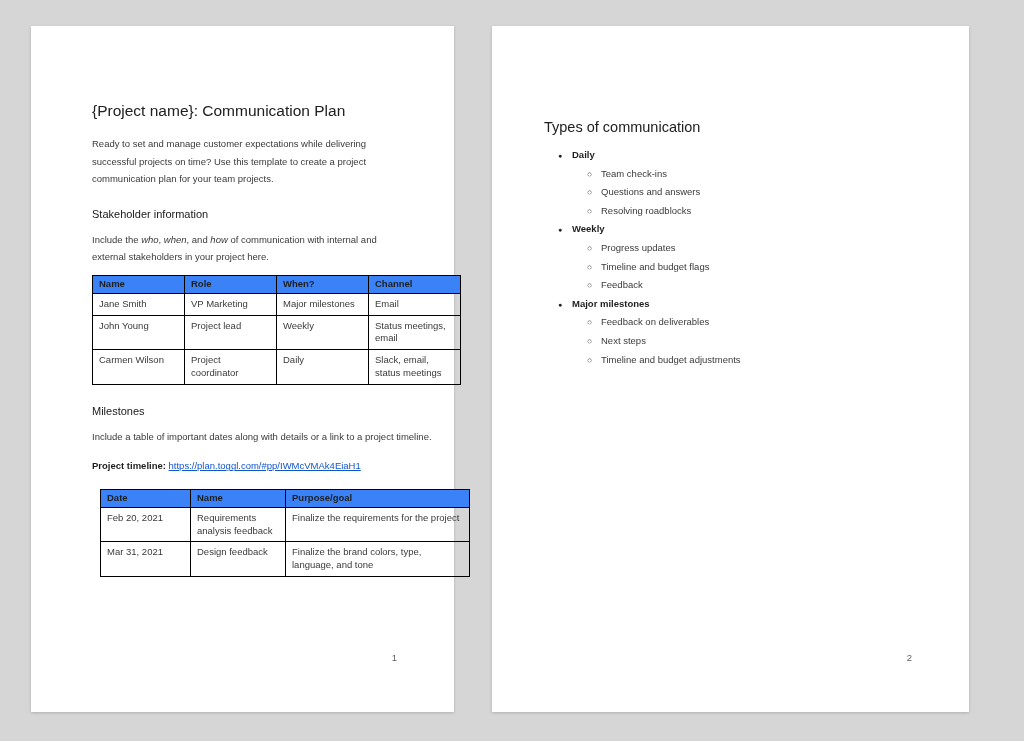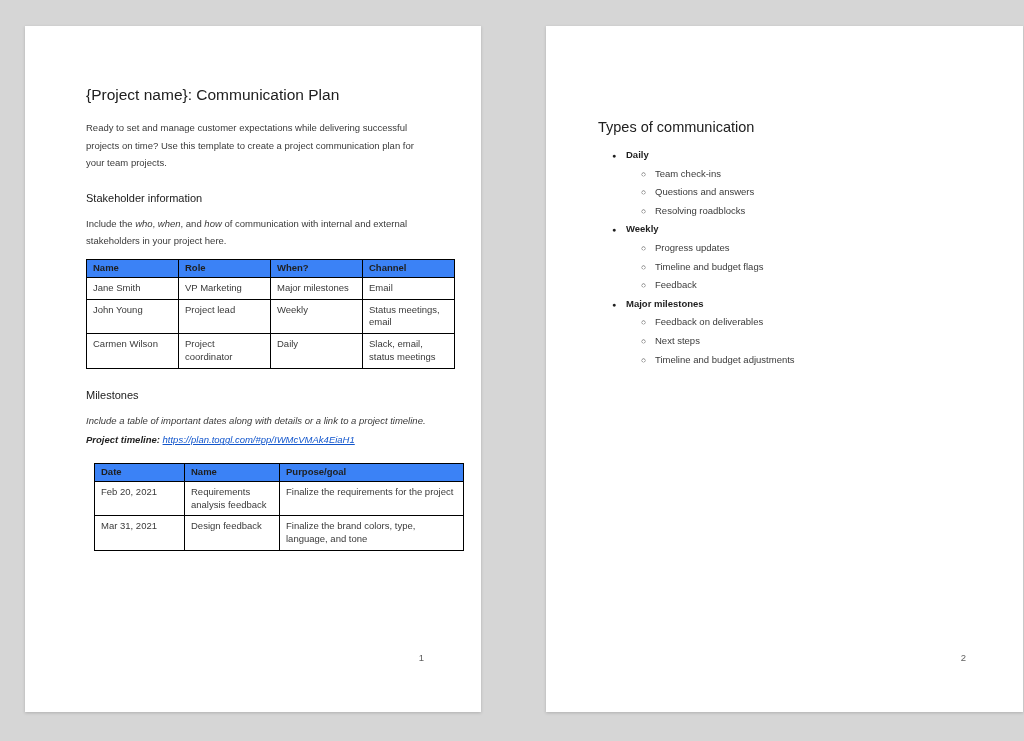--- a/index.html
+++ b/index.html
@@ -12,22 +12,22 @@
   }
   .canvas { position: absolute; inset: 0; }
 
   .page {
     position: absolute;
     top: 26px;
     height: 686px;
     background: #ffffff;
     box-shadow: 0 1px 3px rgba(0,0,0,0.18);
   }
-  .page-1 { left: 25px;  width: 456px; padding: 58px 57px 0 61px; }
-  .page-2 { left: 546px; width: 477px; padding: 92px 50px 0 52px; }
+  .page-1 { left: 31px;  width: 423px; padding: 74px 57px 0 61px; }
+  .page-2 { left: 492px; width: 477px; padding: 92px 50px 0 52px; }
 
   
   .doc-title {
     font-size: 15.5px;
     line-height: 21px;
     font-weight: 400;
     color: #202020;
     margin-bottom: 14px;
     white-space: nowrap;
   }
@@ -36,22 +36,22 @@
     line-height: 18px;
     font-weight: 400;
     color: #202020;
     margin: 17px 0 8px;
   }
   .body-text {
     font-size: 9.5px;
     line-height: 17.6px;
     color: #3a3a3a;
   }
-  .nowrap { white-space: nowrap; font-style: italic; }
-  .timeline-line { margin-top: 2px; }
+  .nowrap { white-space: nowrap; }
+  .timeline-line { margin-top: 12px; }
   .timeline-line b { color: #1f1f1f; }
   .doc-link {
     color: #1155cc;
     text-decoration: underline;
     cursor: pointer;
   }
 
   
   table.doc-table {
     width: 369px;

